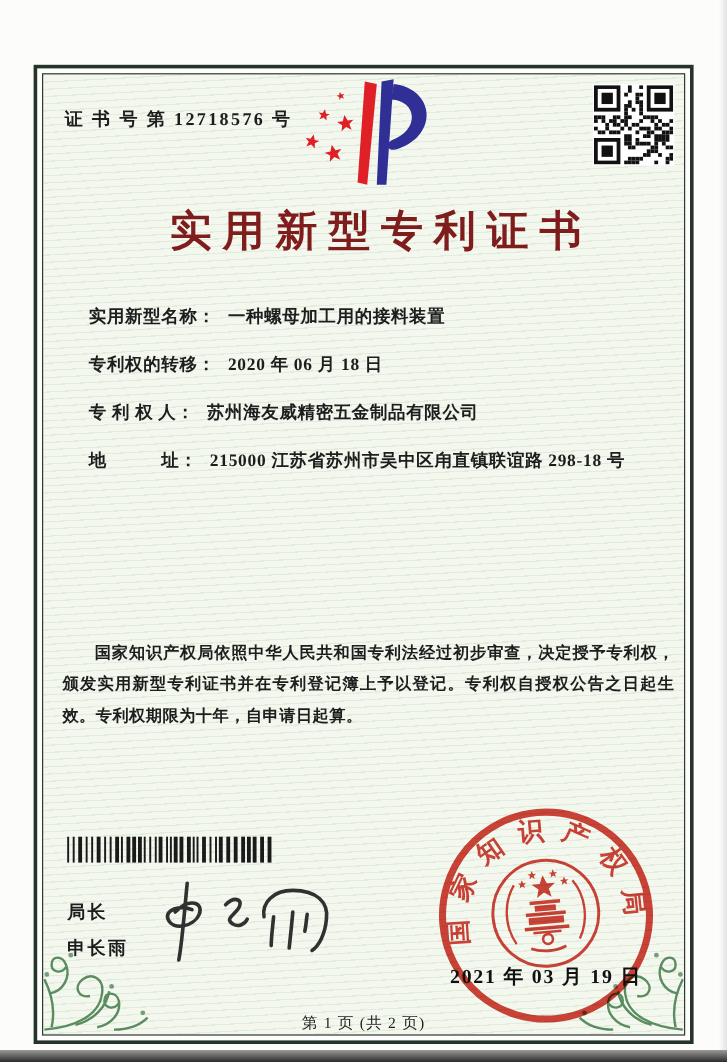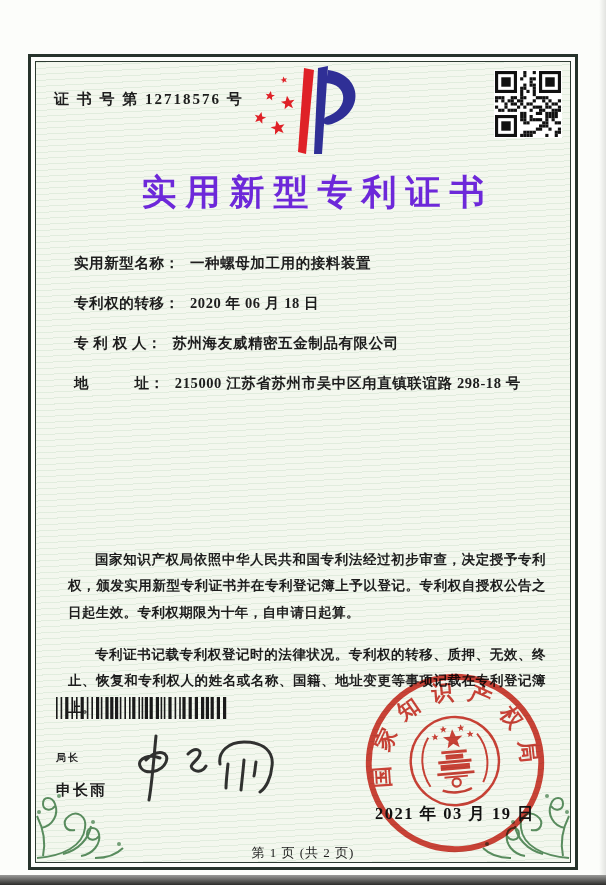--- a/index.html
+++ b/index.html
@@ -29,48 +29,48 @@
   .corner-br{left:479px;top:766px;transform:scaleX(-1);}
 
   
   .cert-no{position:absolute;left:54px;top:90px;font-size:15px;font-weight:700;
     letter-spacing:2px;z-index:3;}
   .logo{position:absolute;left:246px;top:58px;z-index:3;}
   .qr{position:absolute;left:494px;top:70px;z-index:3;background:#fff;padding:1px;}
 
   .title{position:absolute;left:0;right:0;top:169px;text-align:center;
     font-size:35px;font-weight:700;letter-spacing:9px;text-indent:9px;
-    color:#6d28d9;z-index:3;margin-left:20px;}
+    color:#7f1d1d;z-index:3;margin-left:20px;}
 
   
   .fields{position:absolute;left:54px;top:254px;width:508px;z-index:3;
     font-size:14.5px;font-weight:700;letter-spacing:0.6px;}
   .field-row{height:17px;margin-bottom:23px;white-space:nowrap;}
   .field-label{display:inline-block;margin-left:20px;}
   .field-value{display:inline-block;margin-left:6px;}
   .pair1{display:inline-block;width:252px;}
   .pair2{display:inline-block;}
 
   
   .paras{position:absolute;left:52px;top:531px;width:510px;z-index:3;
     font-size:13.5px;font-weight:700;line-height:1.95;letter-spacing:0.4px;
     text-align:justify;}
-  .paras p{margin:16px;text-indent:2em;font-family:Liberation Serif, serif;}
+  .paras p{margin:0;text-indent:2em;font-family:Liberation Serif, serif;}
 
   
   .barcode{position:absolute;left:54px;top:697px;z-index:3;}
 
   
   .seal{position:absolute;left:357px;top:665px;width:196px;height:196px;z-index:4;
     mix-blend-mode:multiply;opacity:0.93;transform:rotate(-5deg);}
   .seal-date{position:absolute;left:357px;top:803px;width:196px;text-align:center;
     font-size:16.5px;font-weight:700;letter-spacing:1.5px;color:#111;z-index:5;}
 
   
-  .sig-title{position:absolute;left:56px;top:751px;font-size:10px;font-weight:700;
+  .sig-title{position:absolute;left:56px;top:751px;font-size:15px;font-weight:700;
     letter-spacing:2px;z-index:3;}
   .sig-name{position:absolute;left:56px;top:781px;font-size:15px;font-weight:700;
     letter-spacing:2px;z-index:3;}
   .signature-svg{position:absolute;left:116px;top:730px;z-index:3;}
 
   
   .footer{position:absolute;left:0;right:0;top:844px;text-align:center;
     font-size:13px;font-weight:400;letter-spacing:1px;z-index:3;}
 </style>
 </head>
@@ -284,21 +284,20 @@
       <span class="field-value">苏州海友威精密五金制品有限公司</span>
     </div>
     <div class="field-row">
       <span class="field-label">地　　　址：</span>
       <span class="field-value">215000 江苏省苏州市吴中区甪直镇联谊路 298-18 号</span>
     </div>
   </div>
 
   <div class="paras">
     <p>国家知识产权局依照中华人民共和国专利法经过初步审查，决定授予专利权，颁发实用新型专利证书并在专利登记簿上予以登记。专利权自授权公告之日起生效。专利权期限为十年，自申请日起算。</p>
-    <p>专利证书记载专利权登记时的法律状况。专利权的转移、质押、无效、终止、恢复和专利权人的姓名或名称、国籍、地址变更等事项记载在专利登记簿上。</p>
   </div>
 
   <svg class="barcode" width="176" height="22" viewBox="0 0 176 22">
     <g id="barcode-bars">
         <rect x="2" y="0" width="1.6" height="22" fill="#1a1a1a"></rect>
         <rect x="6.6" y="0" width="1.6" height="22" fill="#1a1a1a"></rect>
         <rect x="11.2" y="0" width="3.2" height="22" fill="#1a1a1a"></rect>
         <rect x="17.4" y="0" width="1.6" height="22" fill="#1a1a1a"></rect>
         <rect x="22" y="0" width="1.6" height="22" fill="#1a1a1a"></rect>
         <rect x="26.6" y="0" width="3.2" height="22" fill="#1a1a1a"></rect>

